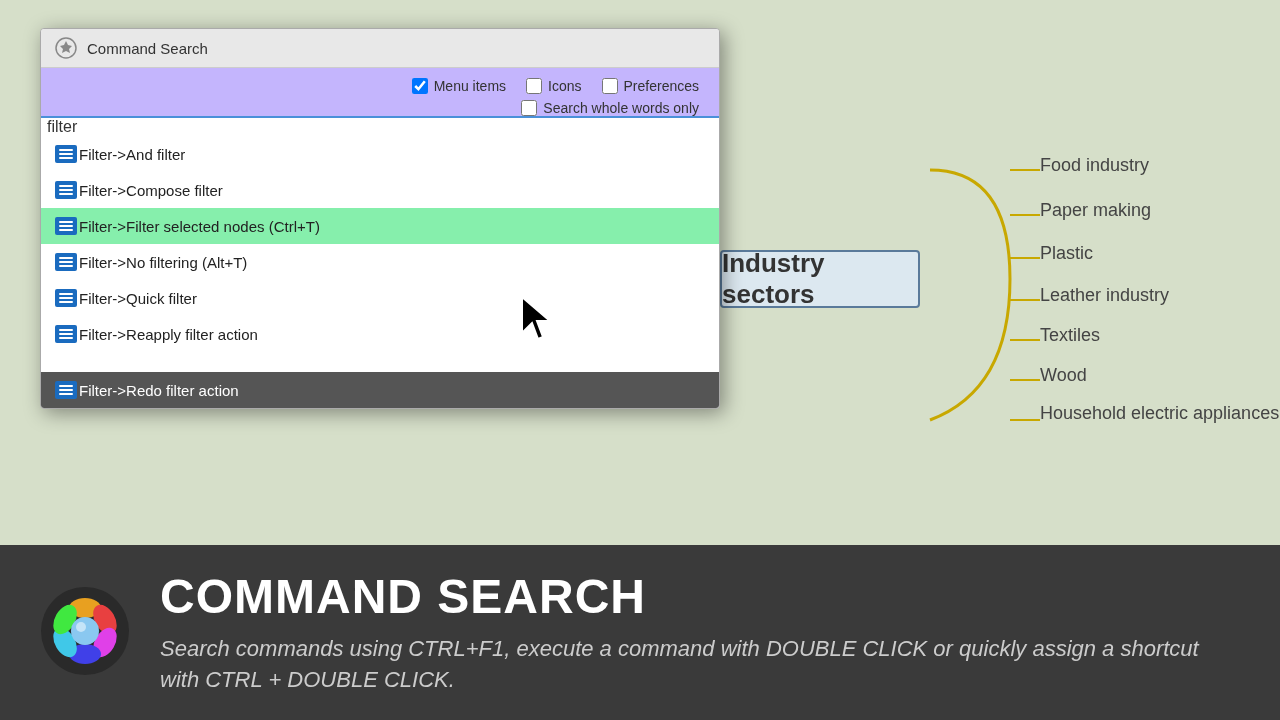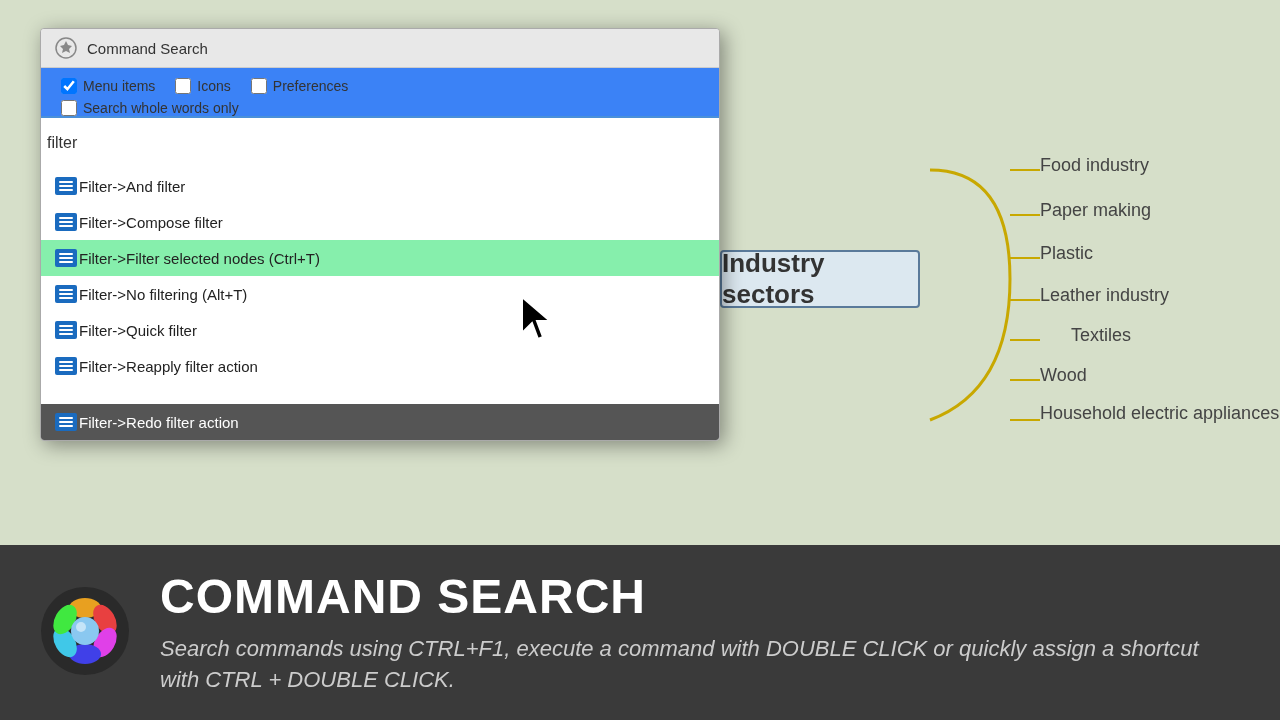--- a/index.html
+++ b/index.html
@@ -112,23 +112,23 @@
     .dialog-title-text {
       font-size: 15px;
       color: #333;
       font-weight: normal;
     }
 
     .dialog-options {
       padding: 10px 20px 0 20px;
       display: flex;
       flex-direction: column;
-      align-items: flex-start;
+      align-items: flex-end;
       gap: 6px;
-      background: #3b82f6;
+      background: #c4b5fd;
     }
 
     .options-row {
       display: flex;
       align-items: center;
       gap: 20px;
     }
 
     .checkbox-item {
       display: flex;
@@ -136,21 +136,21 @@
       gap: 6px;
       font-size: 14px;
       color: #333;
     }
 
     .checkbox-item input[type="checkbox"] {
       width: 16px; height: 16px;
     }
 
     .search-input-wrapper {
-      padding: 16px 6px;
+      padding: 0 6px;
       background: white;
       border-top: 2px solid #4a90d9;
     }
 
     .search-input {
       width: 100%;
       border: none;
       outline: none;
       font-size: 16px;
       background: transparent;
@@ -245,21 +245,21 @@
   </div>
   <div class="branch-label" style="top: 160px; left: 400px;">
     <span>Paper making</span>
   </div>
   <div class="branch-label" style="top: 203px; left: 400px;">
     <span>Plastic</span>
   </div>
   <div class="branch-label" style="top: 245px; left: 400px;">
     <span>Leather industry</span>
   </div>
-  <div class="branch-label" style="top: 285px; left: 400px; margin-left: 31px;">
+  <div class="branch-label" style="top: 285px; left: 400px;">
     <span>Textiles</span>
   </div>
   <div class="branch-label" style="top: 325px; left: 400px;">
     <span>Wood</span>
   </div>
   <div class="branch-label" style="top: 363px; left: 400px;">
     <span>Household electric appliances</span>
   </div>
 </div>
 

